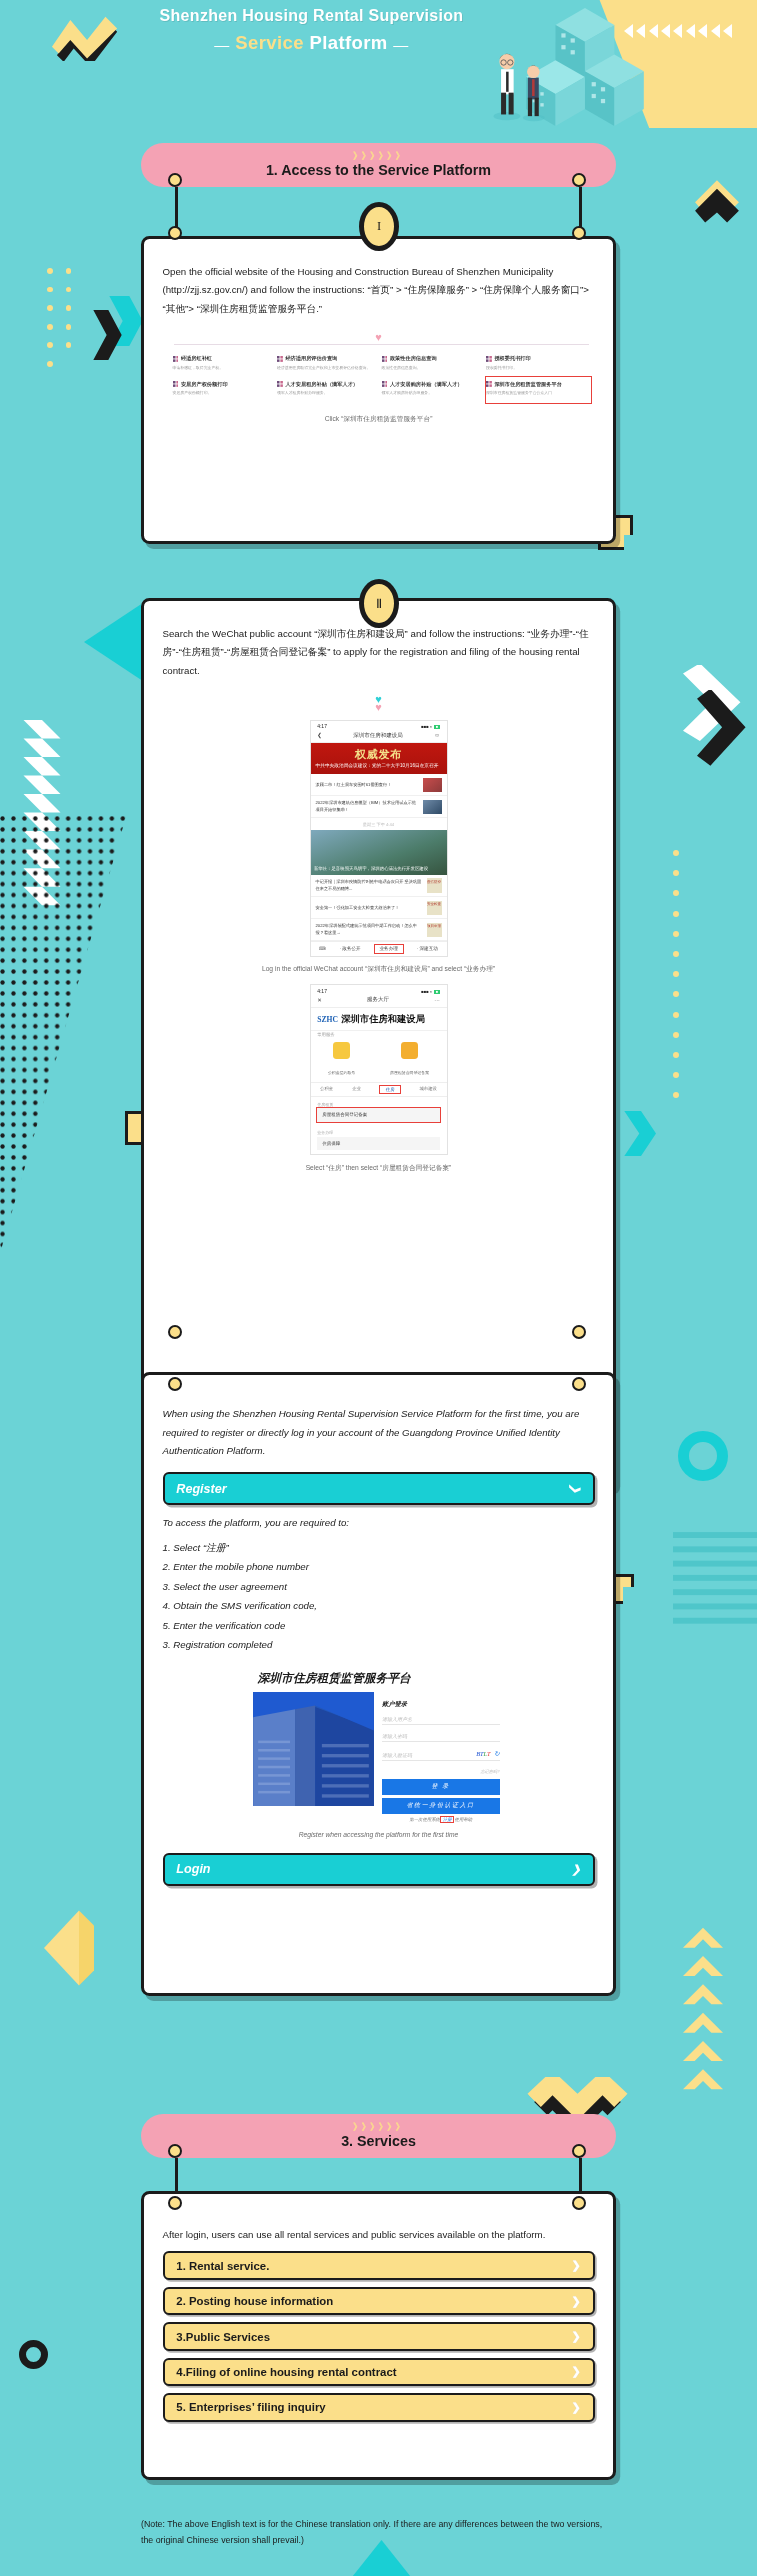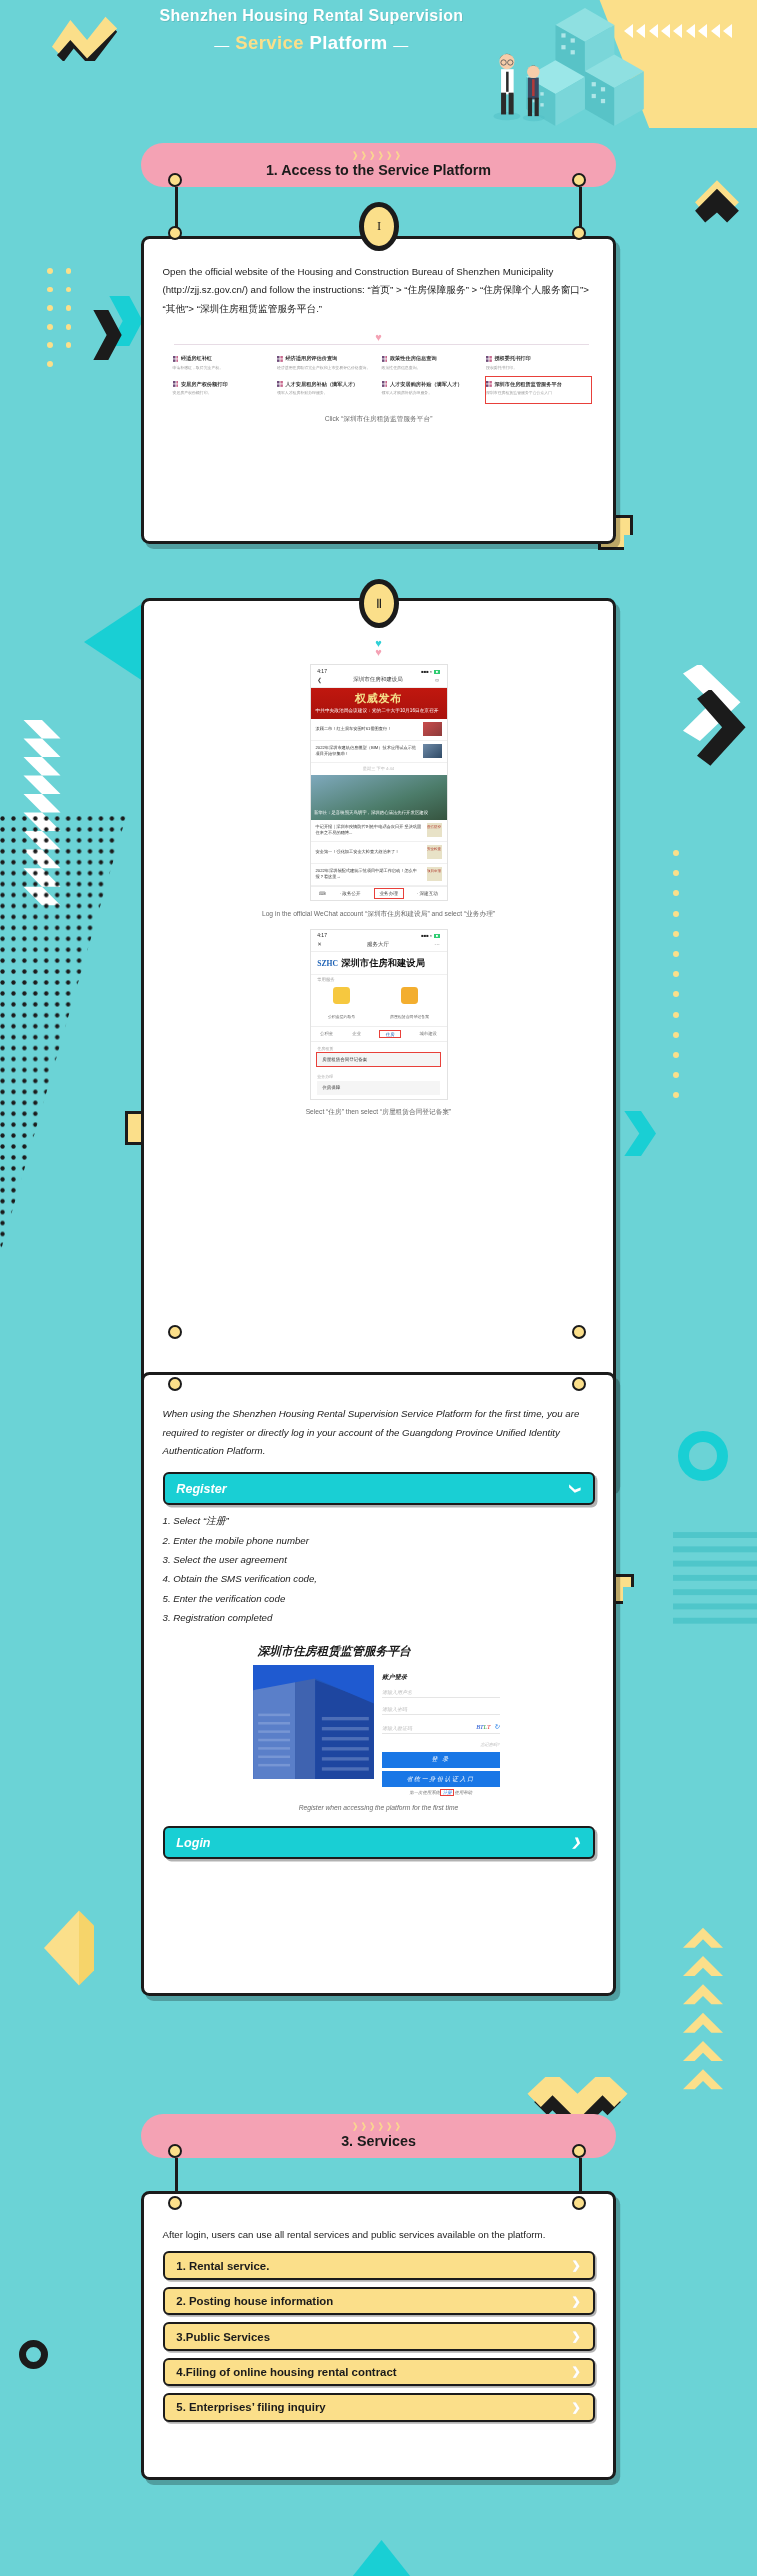--- a/index.html
+++ b/index.html
@@ -504,20 +504,21 @@
   </div>
 
   <svg class="deco" style="left:84px;top:604px;" width="59" height="76" viewBox="0 0 70 90">
     <polygon points="68,0 68,90 0,45" fill="#19cfd4"></polygon>
   </svg>
 
   <div class="numbadge" style="left:359px;top:579px;">Ⅱ</div>
 
   <div class="card" style="top:598px;height:892px;">
     <div class="body">
+      <div class="para">Search the WeChat public account “深圳市住房和建设局” and follow the instructions: “业务办理”-“住房”-“住房租赁”-“房屋租赁合同登记备案” to apply for the registration and filing of the housing rental contract.</div>
 
       <div class="heart cyan" style="margin-top:13.5px;">♥</div>
       <div class="heart pink" style="margin-top:-2.5px;">♥</div>
 
       <div class="phone" style="margin-top:6.7px;">
         <div class="pbar">
           <span>4:17</span>
           <span>
             <span style="font-size:4.2px">■■■</span> <span style="font-size:4.2px">◐</span> <span style="background:#2ecc71;color:#fff;padding:0 1.7px;font-size:3.8px">■</span>
           </span>
@@ -621,20 +622,21 @@
 
   <div class="card" style="top:1372px;height:624px;">
     <div class="body" style="padding-top:30px;font-style:italic;">
       <div class="para">When using the Shenzhen Housing Rental Supervision Service Platform for the first time, you are required to register or directly log in your account of the Guangdong Province Unified Identity Authentication Platform.</div>
 
       <div class="bar teal">
         <span>Register</span>
         <span class="chev" style="transform:rotate(90deg)">❯</span>
       </div>
 
+      <div class="para" style="margin-top:8.4px;">To access the platform, you are required to:</div>
 
       <div class="steplist">
         <div>1. Select “注册”</div>
         <div>2. Enter the mobile phone number</div>
         <div>3. Select the user agreement</div>
         <div>4. Obtain the SMS verification code,</div>
         <div>5. Enter the verification code</div>
         <div>3. Registration completed</div>
       </div>
 
@@ -734,15 +736,16 @@
         <span>4.Filing of online housing rental contract</span>
         <span class="chev">❯</span>
       </div>
       <div class="bar yellow">
         <span>5. Enterprises’ filing inquiry</span>
         <span class="chev">❯</span>
       </div>
     </div>
   </div>
 
+  <div class="footnote" style="top:2516px;">(Note: The above English text is for the Chinese translation only. If there are any differences between the two versions, the original Chinese version shall prevail.)</div>
 
 </div>
 
 
 </body></html>

